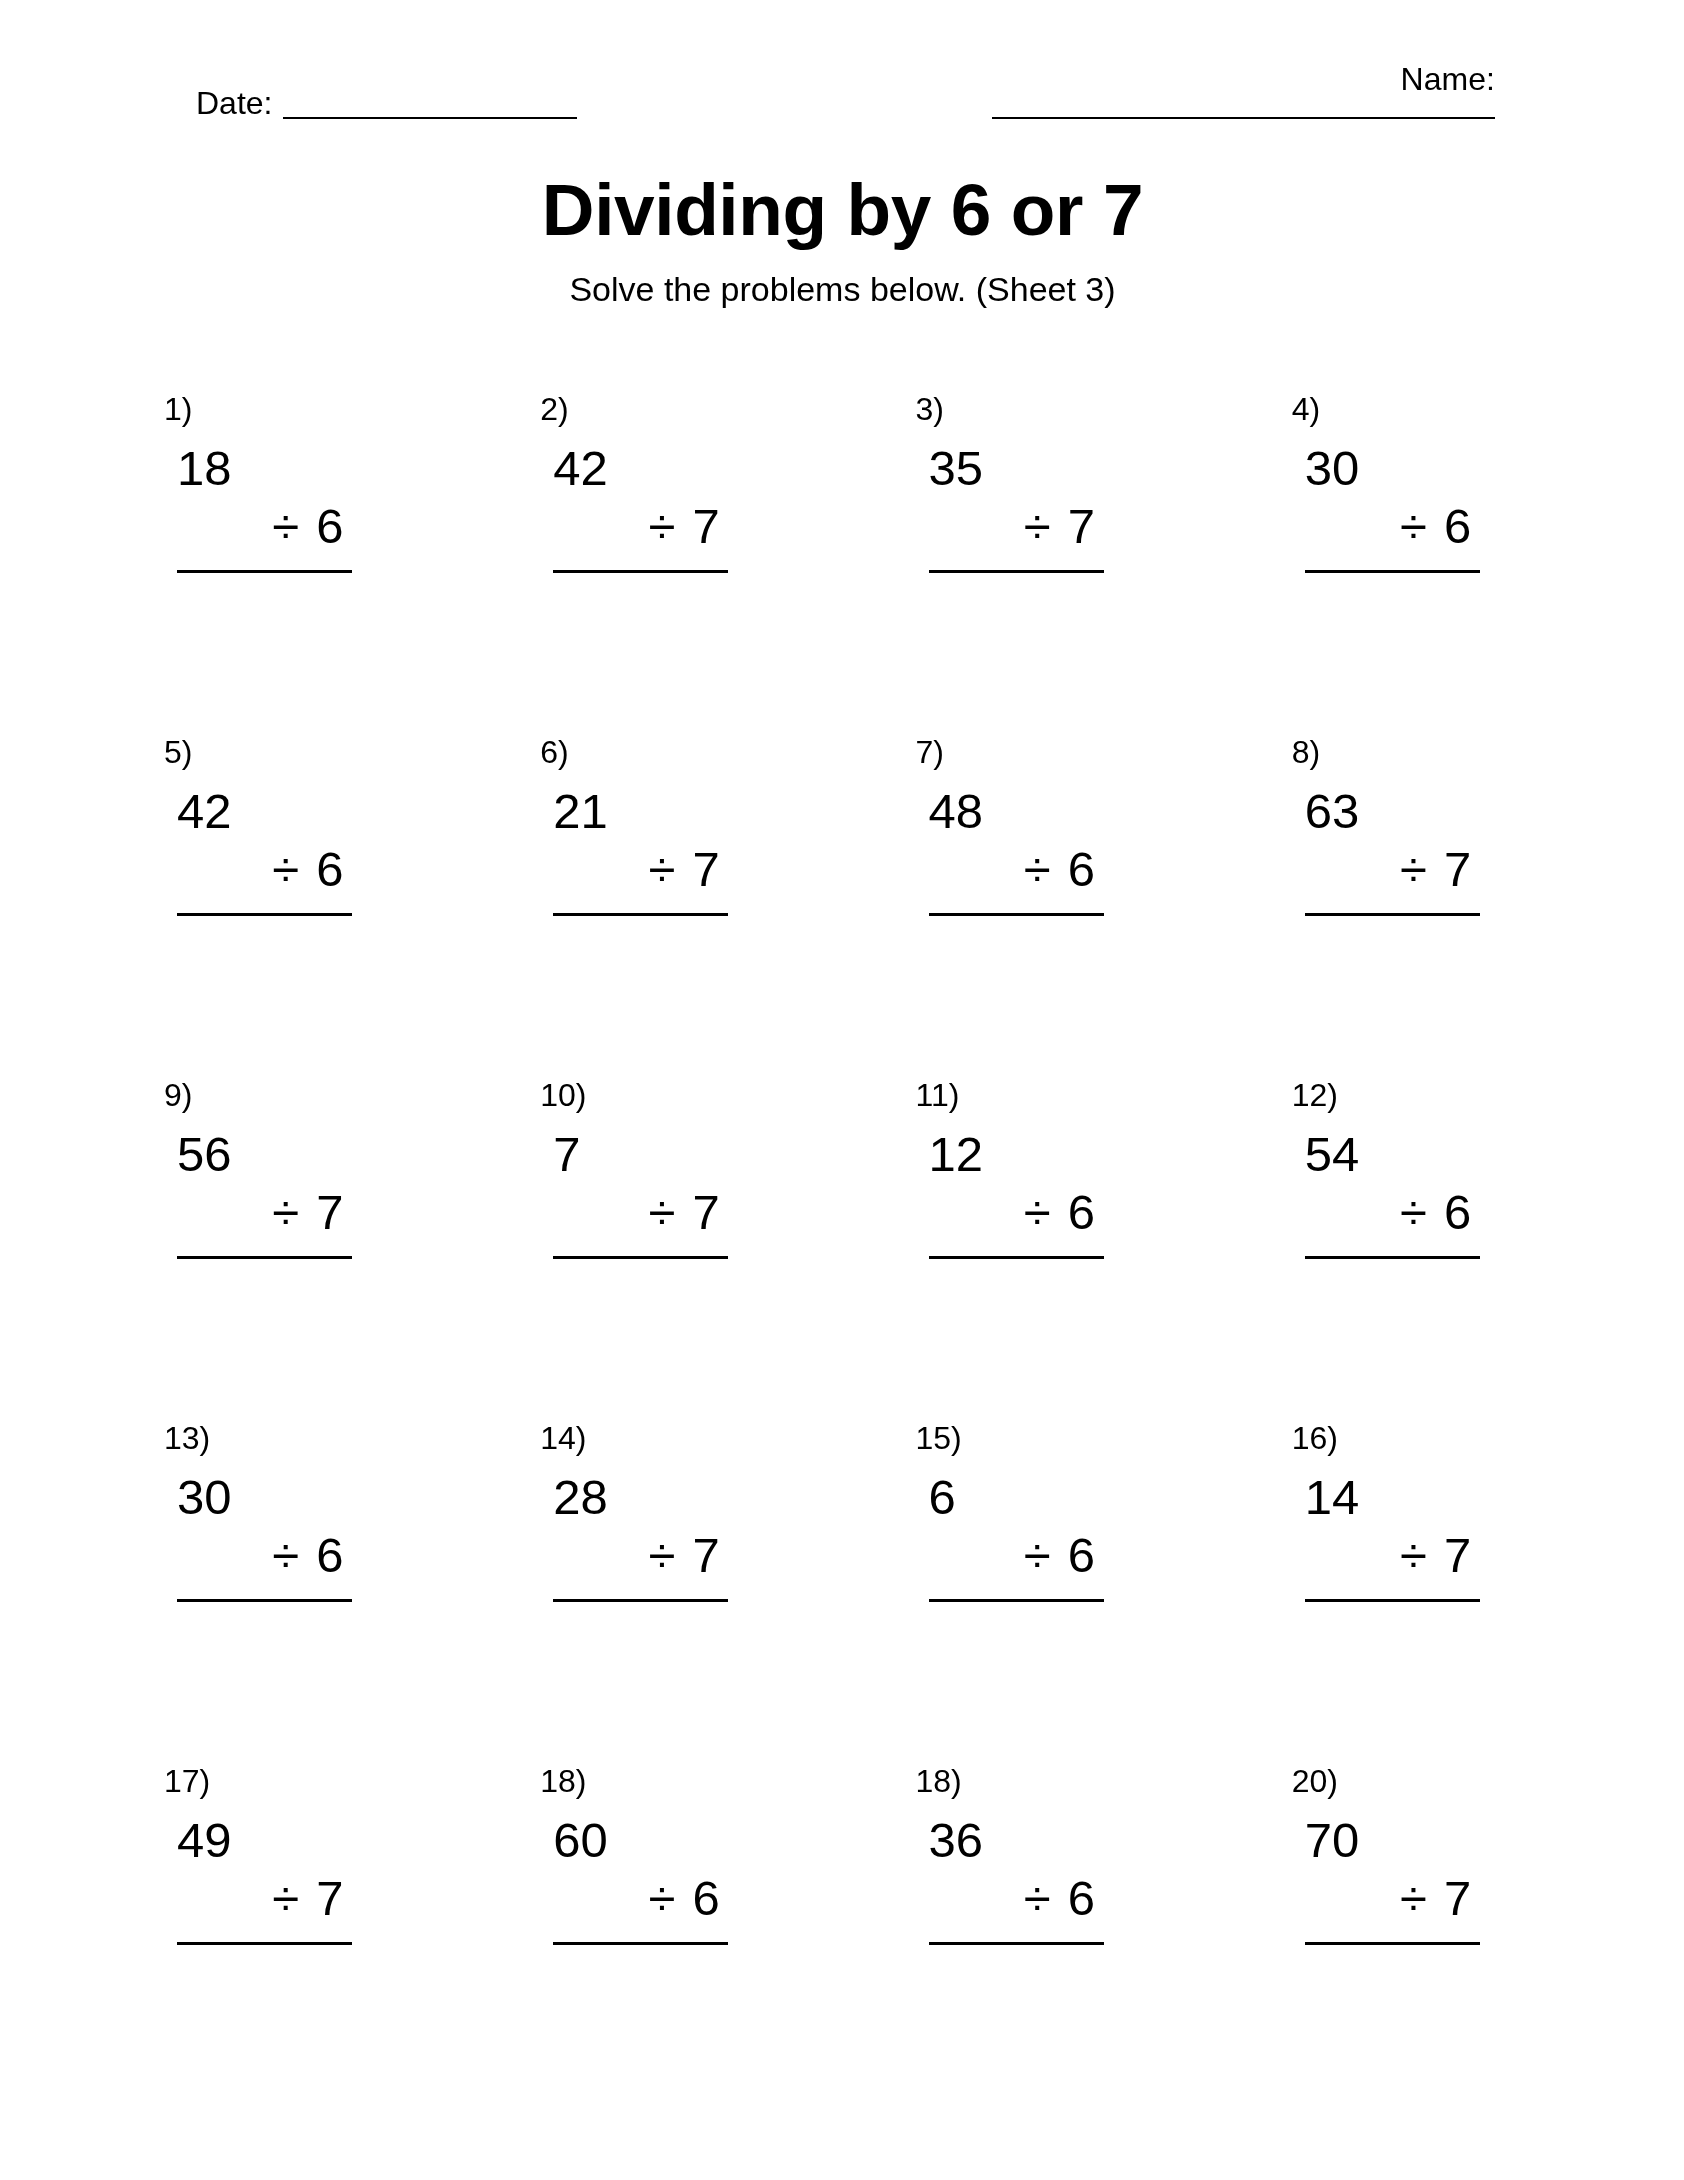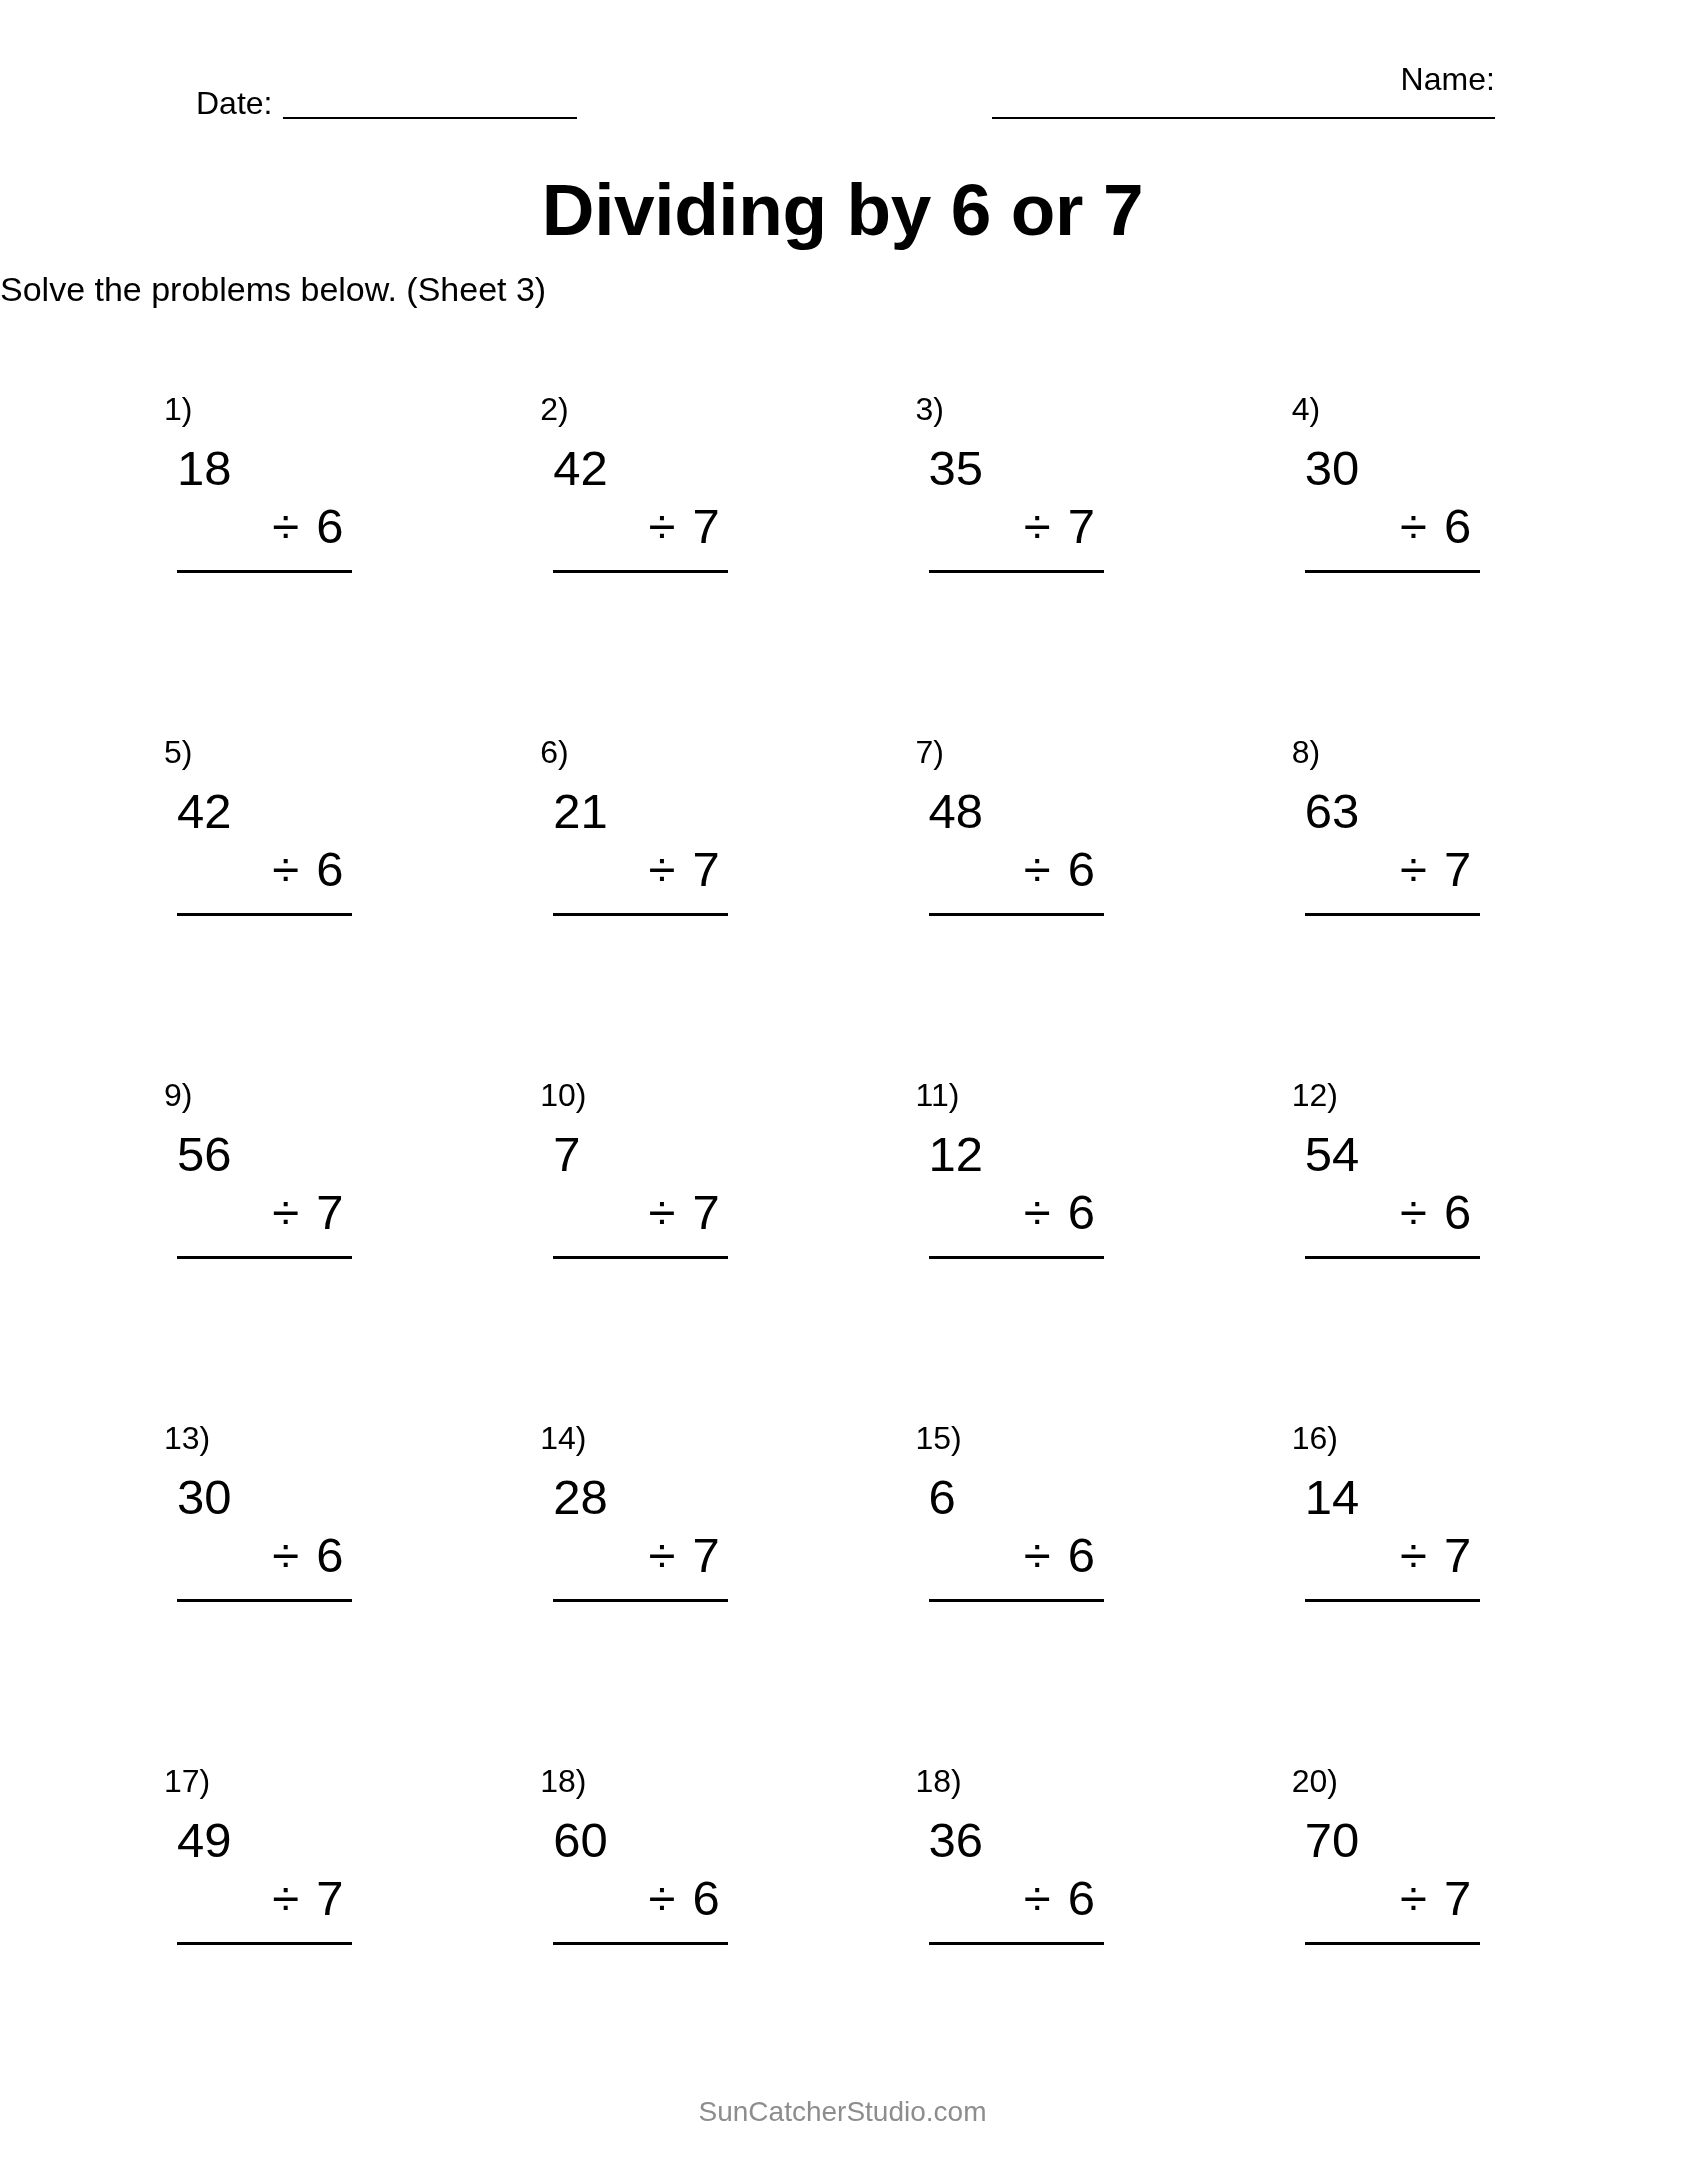--- a/index.html
+++ b/index.html
@@ -53,20 +53,21 @@
   
   .title {
     text-align: center;
     font-size: 73px;
     font-weight: bold;
     letter-spacing: -0.4px;
     margin: 53px 0 0 0;
     line-height: 1.05;
   }
   .subtitle {
+    text-align: center;
     font-size: 34px;
     margin: 22px 0 0 0;
     line-height: 1.1;
   }
 
   
   .grid {
     margin: 85px 0 0 0;
     padding: 0 111px 0 145px;
     box-sizing: border-box;
@@ -297,16 +298,15 @@
     <div class="problem">
       <div class="prob-num">20)</div>
       <div class="prob-body">
         <div class="prob-line1">70</div>
         <div class="prob-line2"><span class="op">÷</span><span>7</span></div>
       </div>
     </div>
 
   </div>
 
-  <div class="footer">SunCatcherStudio.com</div>
 
 </div>
 
 
 </body></html>

